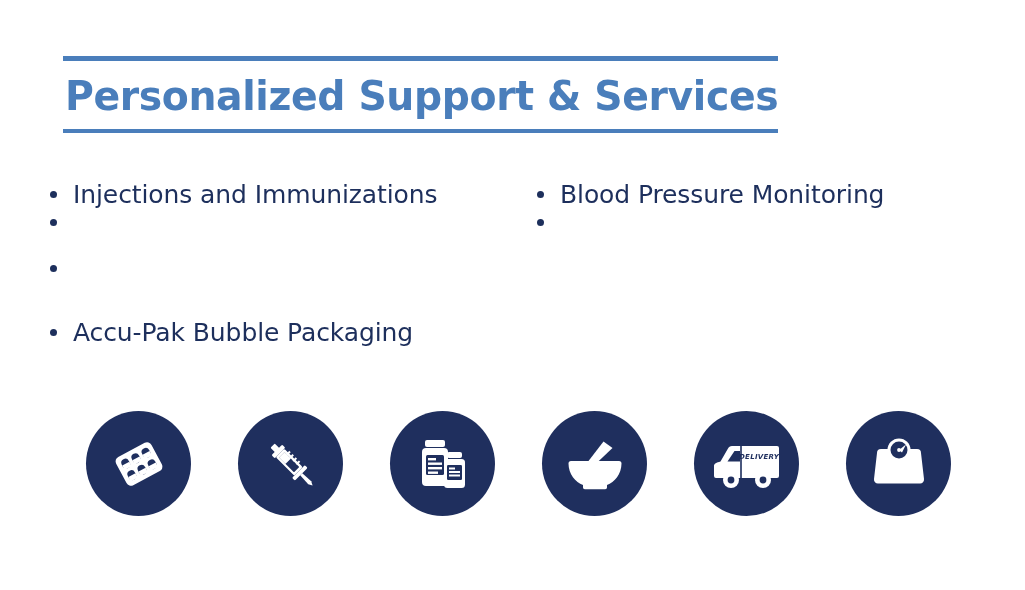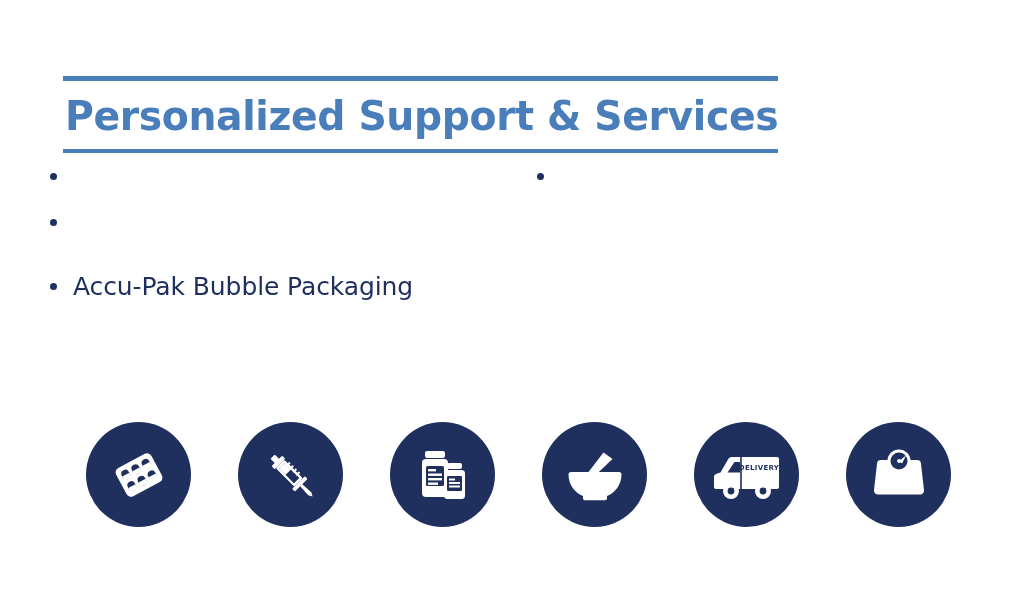--- a/index.html
+++ b/index.html
@@ -18,21 +18,21 @@
   .slide {
     position: absolute;
     inset: 0;
     background: #ffffff;
   }
 
   
   .title-block {
     position: absolute;
     left: 63px;
-    top: 76px;
+    top: 56px;
     width: 715px;
   }
   .rule-top {
     height: 5px;
     background: #4a7ebb;
     width: 100%;
   }
   .page-title {
     font-family: "DejaVu Sans", sans-serif;
     font-size: 41px;
@@ -95,28 +95,29 @@
   
   .icon-row {
     position: absolute;
     left: 86px;
     top: 407px;
     width: 870px;
     height: 105px;
   }
   .icon-circle {
     position: absolute;
-    top: 15px;
+    top: 4px;
     width: 105px;
     height: 105px;
     border-radius: 50%;
     background: #1f2f5e;
     display: flex;
     align-items: center;
     justify-content: center;
+    font-style: italic;
   }
   .icon-circle svg {
     display: block;
   }
 </style>
 </head>
 <body>
 
 <div class="slide">
 
@@ -124,31 +125,39 @@
     <div class="rule-top"></div>
     <div class="page-title">Personalized Support &amp; Services</div>
     <div class="rule-bottom"></div>
   </div>
 
   <div class="bullets">
 
     <div class="col col-left">
       <div class="bullet-row">
         <span class="dot"></span>
+        <span class="bullet-text">Injections and Immunizations</span>
+      </div>
+      <div class="bullet-row">
+        <span class="dot"></span>
       </div>
       <div class="bullet-row">
         <span class="dot"></span>
       </div>
       <div class="bullet-row">
         <span class="dot"></span>
         <span class="bullet-text">Accu-Pak Bubble Packaging</span>
       </div>
     </div>
 
     <div class="col col-right">
+      <div class="bullet-row">
+        <span class="dot"></span>
+        <span class="bullet-text">Blood Pressure Monitoring</span>
+      </div>
       <div class="bullet-row">
         <span class="dot"></span>
       </div>
     </div>
 
   </div>
 
   <div class="icon-row">
 
     <div class="icon-circle" style="left:0px;">

